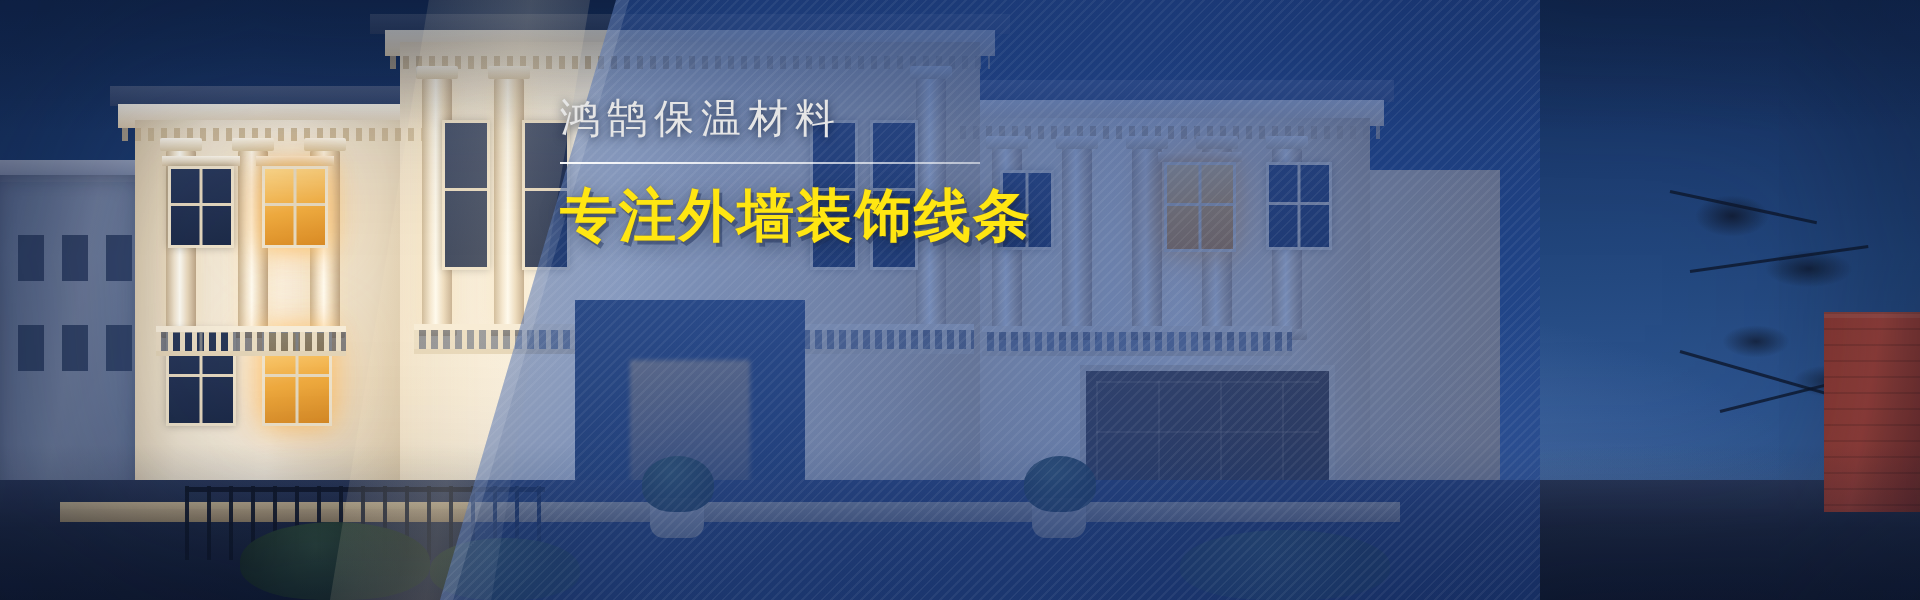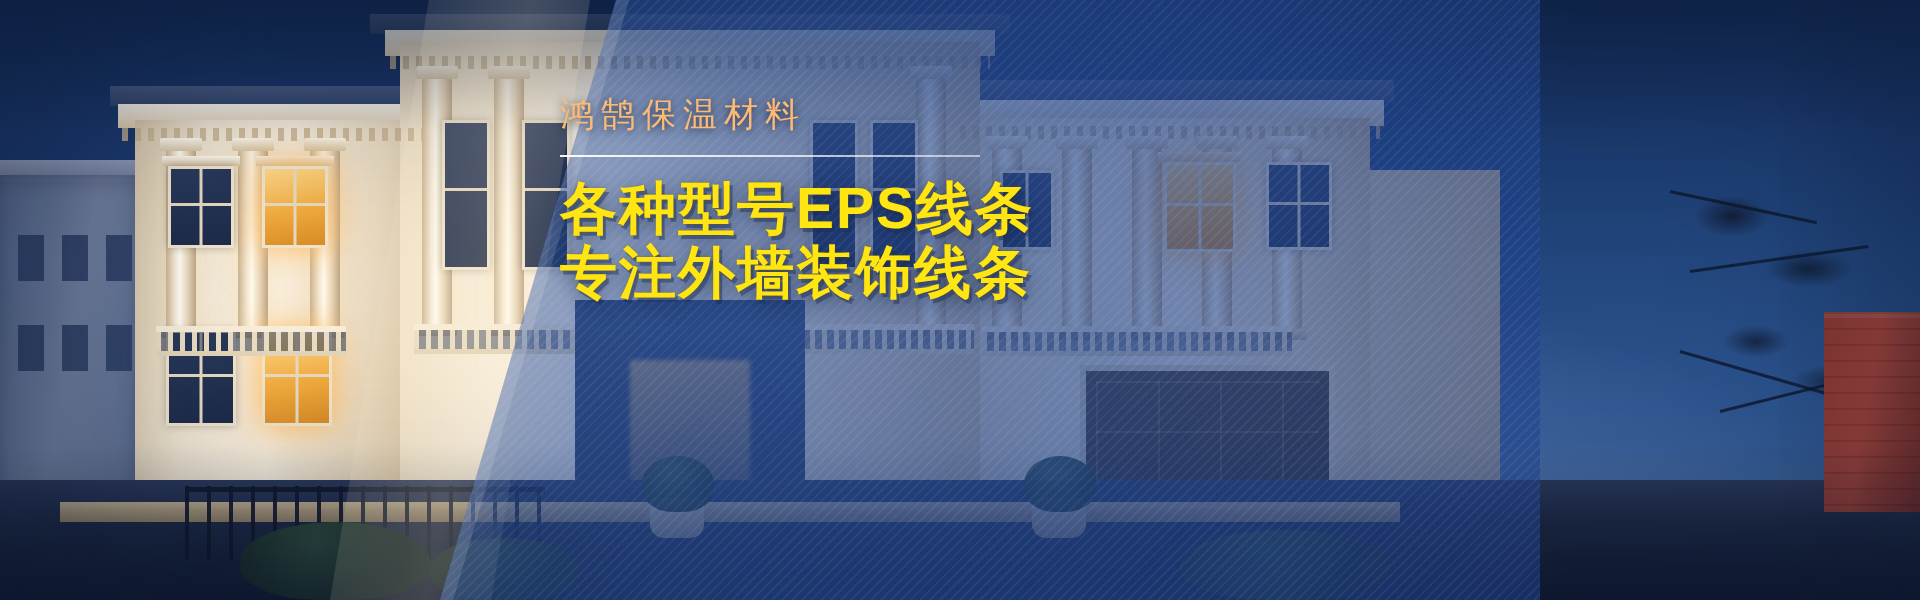--- a/index.html
+++ b/index.html
@@ -244,21 +244,21 @@
   .beam {
     position:absolute; left:330px; top:0; width:260px; height:600px;
     background:linear-gradient(100deg, rgba(255,232,190,.0) 0%, rgba(255,236,200,.22) 55%, rgba(255,240,210,.0) 100%);
     clip-path:polygon(38% 0, 100% 0, 62% 100%, 0 100%);
   }
 
   
   .copy { position:absolute; left:560px; top:96px; width:640px; }
 
   .eyebrow {
-    font-size:34px; color:#fdba74; letter-spacing:7px; font-weight:400;
+    font-size:40px; color:#e5e5e5; letter-spacing:7px; font-weight:400;
     text-shadow:0 2px 10px rgba(8,20,44,.75);
     line-height:1.1; white-space:nowrap;
   }
   .rule {
     margin-top:22px; width:420px; height:2px;
     background:linear-gradient(90deg, rgba(255,255,255,.95), rgba(255,255,255,.55));
   }
   .headline {
     margin-top:20px;
     font-size:57px; line-height:1.12; font-weight:700; color:#ffe612;
@@ -414,18 +414,17 @@
 
   <div class="beam"></div>
   <div class="overlay-panel"></div>
   <div class="overlay-hatch"></div>
   <div class="overlay-edge"></div>
 
   <div class="copy">
     <div class="eyebrow">鸿鹄保温材料</div>
     <div class="rule"></div>
     <div class="headline">
-      <span class="l1">各种型号EPS线条</span>
       <span class="l2">专注外墙装饰线条</span>
     </div>
   </div>
 
 </div>
 
 </body></html>

